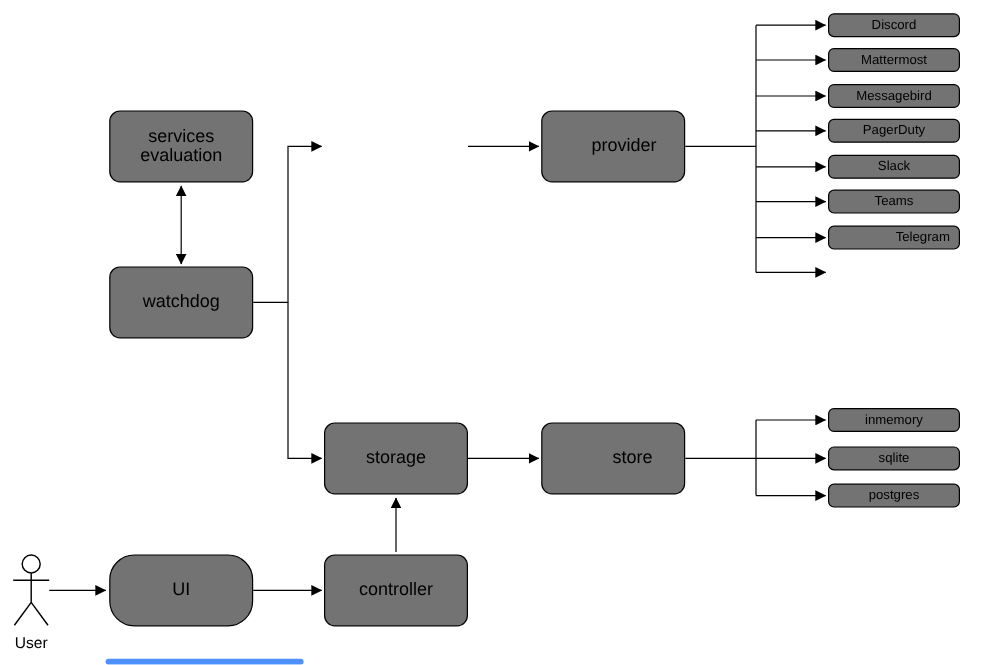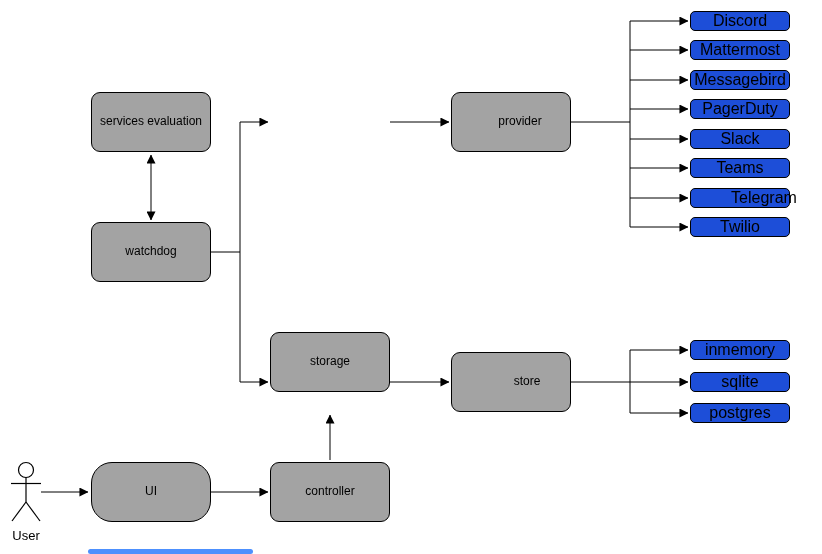--- a/index.html
+++ b/index.html
@@ -16,39 +16,39 @@
     position: absolute;
     left: 0; top: 0;
     width: 822px; height: 554px;
   }
   .node {
     position: absolute;
     width: 120px; height: 60px;
     box-sizing: border-box;
     border: 1px solid #000000;
     border-radius: 9px;
-    background: #a3a3a3;
+    background: #737373;
     display: flex;
     align-items: center;
     justify-content: center;
-    font-size: 12px;
+    font-size: 15px;
     text-align: center;
     line-height: 1.1;
   }
   .node-sm {
     position: absolute;
-    width: 100px; height: 20px;
+    width: 110px; height: 20px;
     box-sizing: border-box;
     border: 1px solid #000000;
     border-radius: 5px;
-    background: #1d4ed8;
+    background: #737373;
     display: flex;
     align-items: center;
     justify-content: center;
-    font-size: 16px;
+    font-size: 11px;
     left: 690px;
   }
   .actor-label {
     position: absolute;
     left: 4px; top: 528px;
     width: 44px;
     text-align: center;
     font-size: 13px;
   }
   .hscroll {
@@ -113,36 +113,35 @@
     </g>
   </svg>
 
   <div class="node" style="left:91px; top:92px;">services evaluation</div>
 
 
   <div class="node" style="left:451px; top:92px;padding-left:18px;">provider</div>
 
   <div class="node" style="left:91px; top:222px;">watchdog</div>
 
-  <div class="node" style="left:270px; top:332px;">storage</div>
+  <div class="node" style="left:270px; top:352px;">storage</div>
 
   <div class="node" style="left:451px; top:352px;padding-left:32px;">store</div>
 
   <div class="node" style="left:91px; top:462px;border-radius:21px;">UI</div>
 
   <div class="node" style="left:270px; top:462px;">controller</div>
 
   <div class="node-sm" style="top:11px;">Discord</div>
   <div class="node-sm" style="top:40px;">Mattermost</div>
   <div class="node-sm" style="top:70px;">Messagebird</div>
   <div class="node-sm" style="top:99px;">PagerDuty</div>
   <div class="node-sm" style="top:129px;">Slack</div>
   <div class="node-sm" style="top:158px;">Teams</div>
   <div class="node-sm" style="top:188px;padding-left:48px;">Telegram</div>
-  <div class="node-sm" style="top:217px;">Twilio</div>
 
   <div class="node-sm" style="top:340px;">inmemory</div>
   <div class="node-sm" style="top:372px;">sqlite</div>
   <div class="node-sm" style="top:403px;">postgres</div>
 
   <div class="actor-label">User</div>
 
   <div class="hscroll"></div>
 
 </div>

